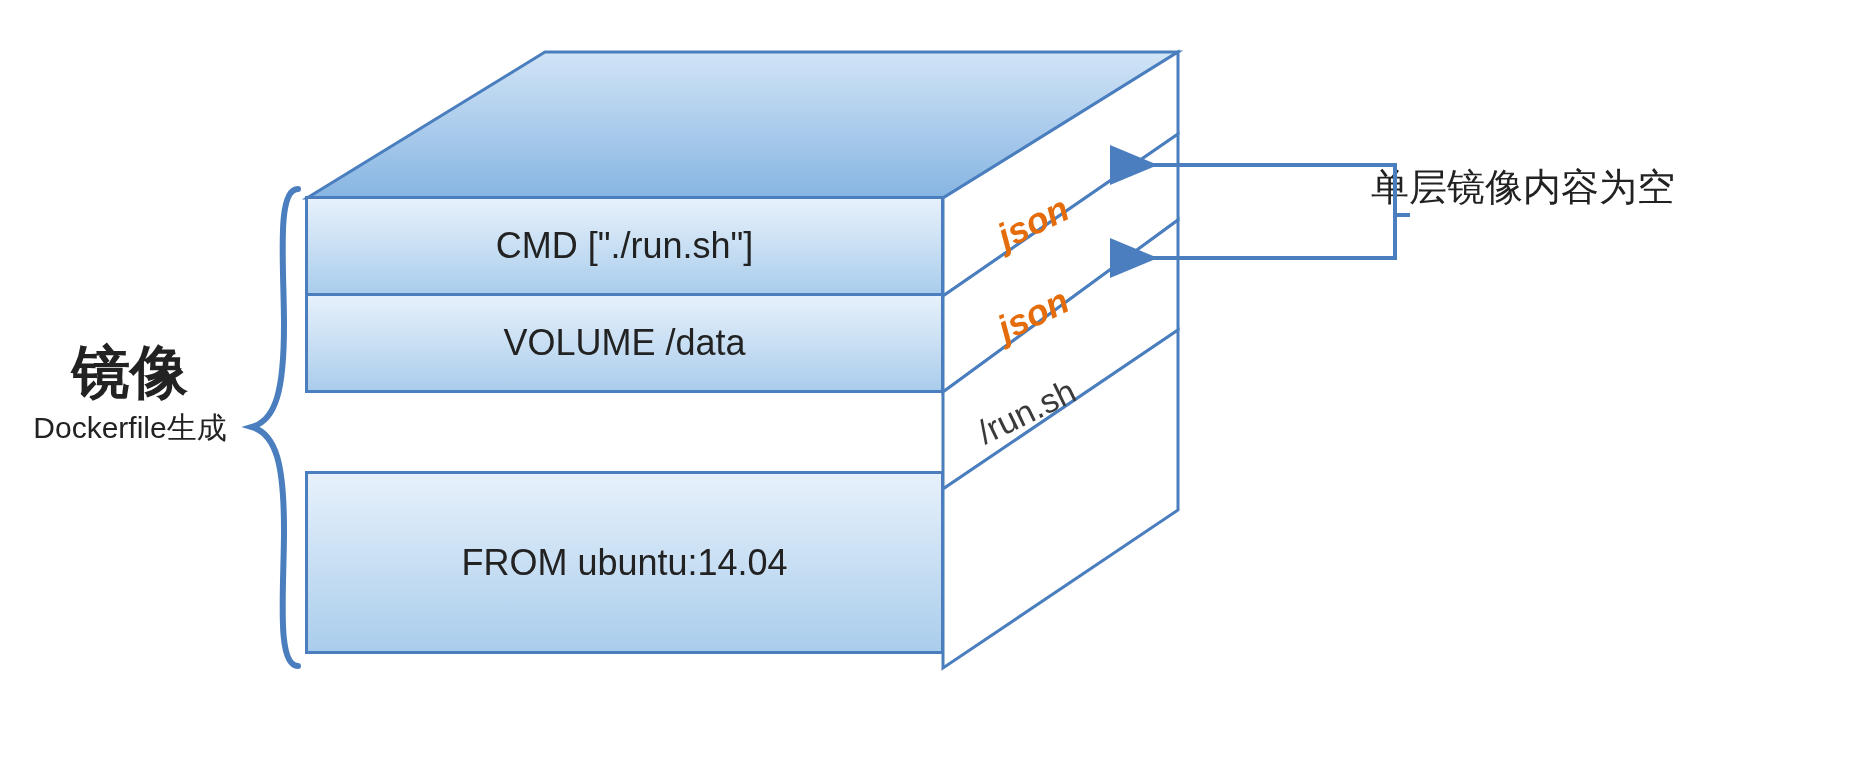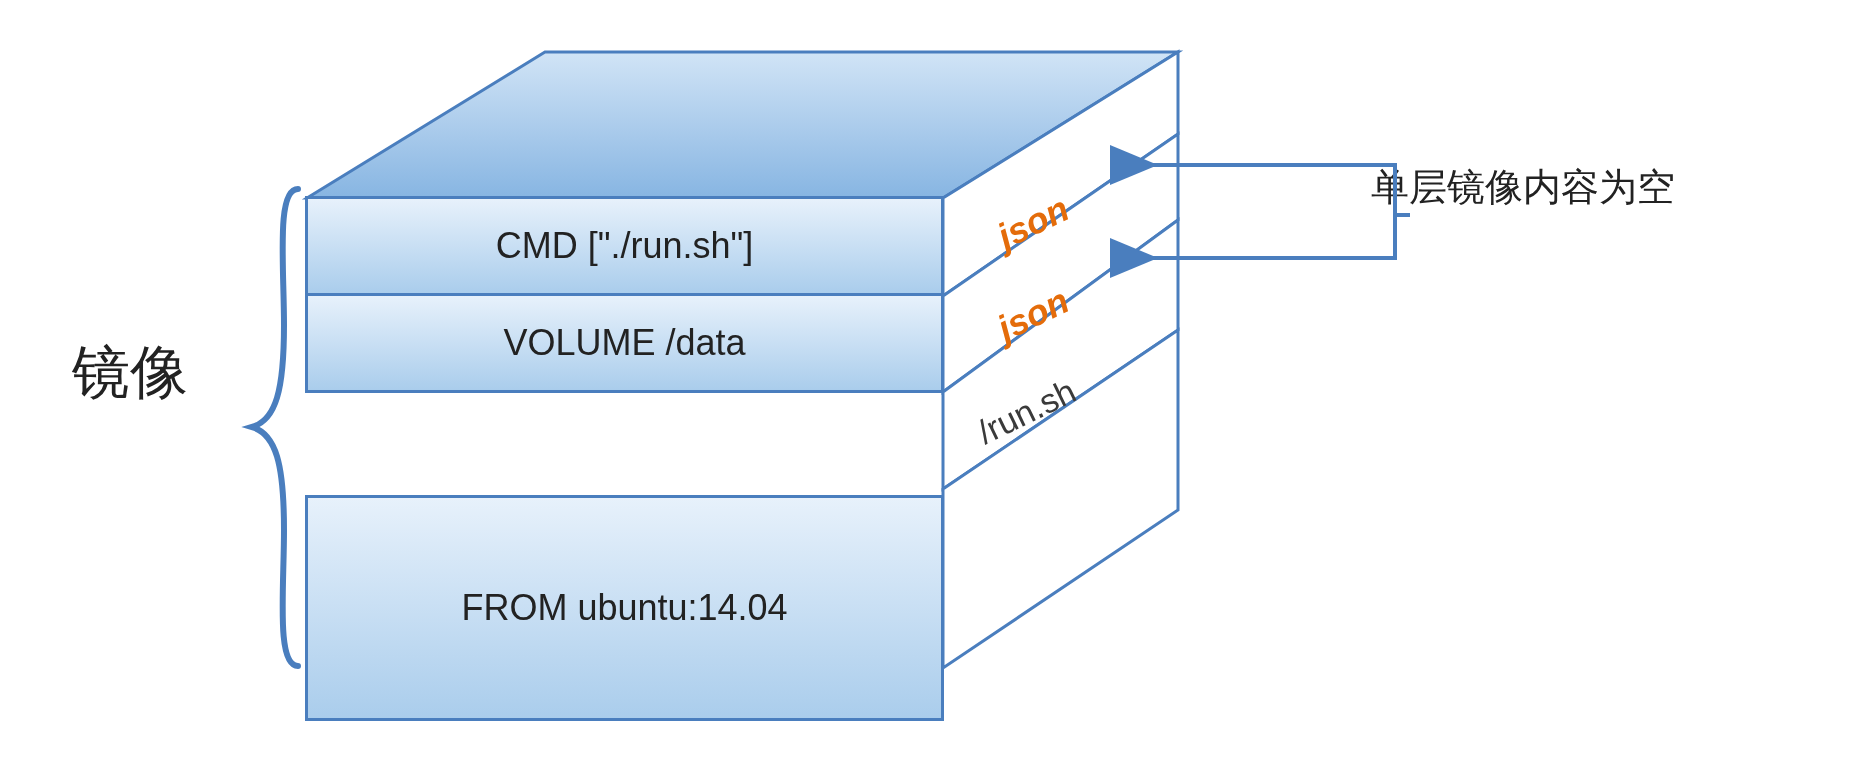--- a/index.html
+++ b/index.html
@@ -1,35 +1,35 @@
 <!DOCTYPE html>
 <html><head>
 <meta charset="utf-8">
 <style>
   html,body{margin:0;padding:0;background:#fff;font-family:"Segoe UI","Microsoft YaHei",Arial,sans-serif}
   .stage{position:relative;width:1874px;height:764px}
 
   
   .left-caption{position:absolute;left:0;top:340px;width:260px;text-align:center}
-  .left-caption .title{font-size:58px;font-weight:400;color:#222;line-height:1.1}
+  .left-caption .title{font-size:58px;font-weight:700;color:#222;line-height:1.1}
   .left-caption .sub{font-size:30px;color:#222;margin-top:4px}
 
   
   .brace{position:absolute;left:246px;top:185px;width:60px;height:485px}
 
   
   .front-layer{position:absolute;left:305px;width:639px;height:100px;
                background:linear-gradient(#e7f1fb,#aacdec);
                border:3px solid #4a7ebe;
                display:flex;align-items:center;justify-content:center;
                font-size:36px;color:#222;box-sizing:border-box}
   .fl-0{top:196px}  
   .fl-1{top:293px}  
   .fl-2{top:390px}  
-  .fl-3{top:495px;height:226px}  
+  .fl-3{top:471px;height:183px}  
 
   
   .side-face{position:absolute;fill:#ffffff;stroke:#4a7ebe;stroke-width:3}
 
   
   .side-label{position:absolute;font-size:34px;color:#3a3a3a;
               transform:rotate(-26deg);transform-origin:left center;white-space:nowrap}
   .side-label.orange{color:#e46c0a;font-weight:700;font-style:italic;font-size:36px}
 
   
@@ -37,20 +37,21 @@
 
   svg{position:absolute;overflow:visible}
 </style>
 </head>
 <body>
 
 <div class="stage">
 
   <div class="left-caption">
     <div class="title">镜像</div>
+    <div class="sub">Dockerfile生成</div>
   </div>
 
   <svg class="brace" viewBox="0 0 60 485">
     <path d="M52 4
              C30 4 38 80 38 140
              C38 205 30 235 6 242
              C30 249 38 279 38 345
              C38 405 30 481 52 481" fill="none" stroke="#4a7ebe" stroke-width="6" stroke-linecap="round"></path>
   </svg>
 

